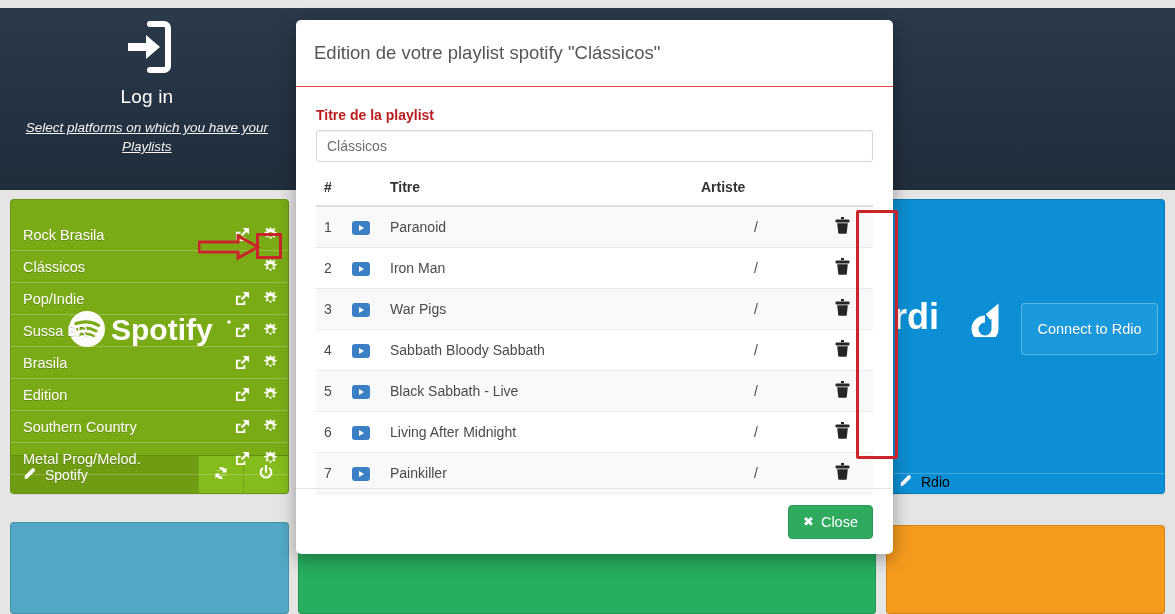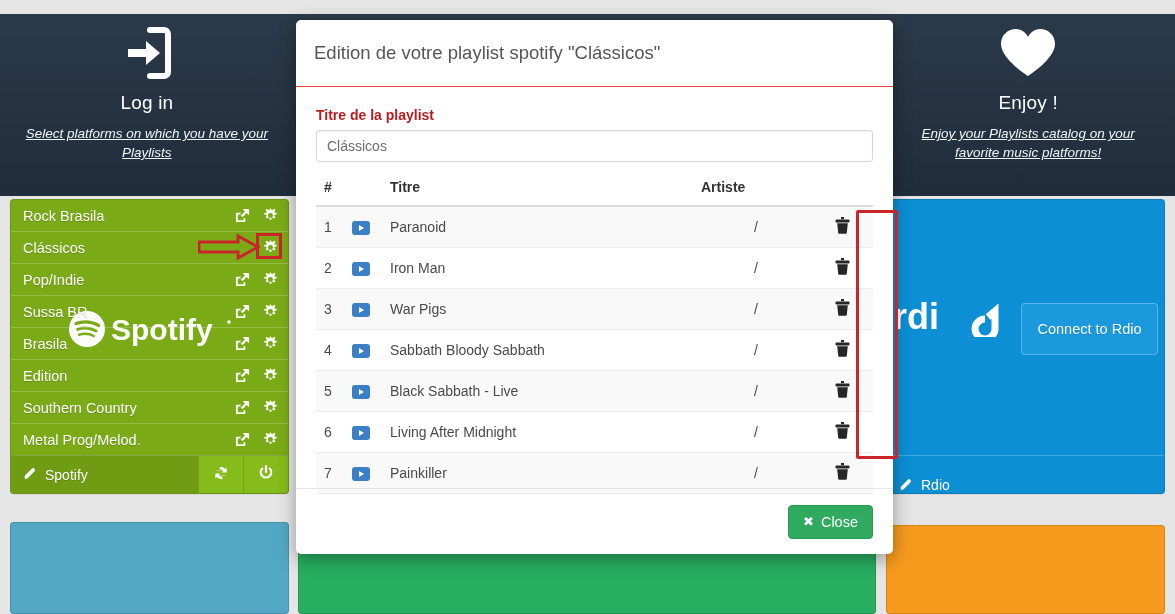--- a/index.html
+++ b/index.html
@@ -8,21 +8,21 @@
     overflow: hidden;
     font-family: "Liberation Sans", sans-serif;
     background: #e5e5e5;
   }
 
   
   #app { position: relative; width: 1175px; height: 614px; background: #e5e5e5; }
 
   
   .hero {
-    position: absolute; top: 14px; left: 0; width: 1175px; height: 182px;
+    position: absolute; top: 8px; left: 0; width: 1175px; height: 182px;
     background: linear-gradient(180deg, #2b3a4a 0%, #243242 55%, #202d3b 100%);
   }
   .hero-cols {
     position: absolute; inset: 0;
     display: flex;
   }
   .hero-col {
     flex: 0 0 25%;
     display: flex; flex-direction: column;
     align-items: center; justify-content: flex-start;
@@ -43,21 +43,21 @@
     border: 1px solid rgba(0,0,0,.13);
     box-shadow: 0 1px 1px rgba(0,0,0,.06);
     overflow: hidden;
   }
 
   
   #spotify-card {
     left: 10px; top: 199px; width: 279px; height: 295px;
     background: #7aab16;
   }
-  .pl-list { position: relative; z-index: 2; }
+  .pl-list { position: relative; z-index: 2; margin-top: 19px; }
   .pl-row {
     height: 32px; display: flex; align-items: center;
     padding: 0 10px 0 12px;
     border-bottom: 1px solid rgba(255,255,255,.22);
     color: #ffffff; font-size: 14.5px; position: relative;
   }
   .pl-row .pl-name { flex: 1 1 auto; white-space: nowrap; text-shadow: 0 1px 0 rgba(0,0,0,.18); }
   .pl-row .pl-acts { display: flex; align-items: center; gap: 13px; }
   .pl-icon { width: 15px; height: 15px; display: inline-block; opacity: .97; }
   .pl-icon svg { display: block; }
@@ -92,24 +92,24 @@
   }
   .rdio-logo { margin-bottom: 18px; }
   .rdio-connect {
     background: #1a9add; border: 1px solid rgba(255,255,255,.28);
     color: #ffffff; font-size: 14.5px; border-radius: 4px;
     padding: 17px 16px; cursor: pointer;
     font-family: "Liberation Sans", sans-serif;
     text-shadow: 0 1px 0 rgba(0,0,0,.16);
   }
   .rdio-footer {
-    position: absolute; left: 0; right: 0; bottom: 0; height: 38px;
+    position: absolute; left: 0; right: 0; bottom: 0; height: 20px;
     background: #0c8fd4; border-top: 1px solid rgba(255,255,255,.22);
-    display: flex; align-items: flex-end; padding-left: 12px;
-    color: #ffffff; font-size: 14px;
+    display: flex; align-items: flex-start; padding-left: 12px;
+    color: #000000; font-size: 14px;
   }
   .rdio-footer .lbl { margin-left: 7px; }
 
   
   #blue-card   { left: 10px;  top: 522px; width: 279px; height: 92px; background: #52a8c4; }
   #green-card  { left: 298px; top: 545px; width: 578px; height: 69px; background: #27ae60; border-top: 3px solid #1f9551; }
   #orange-card { left: 886px; top: 525px; width: 279px; height: 89px; background: #f59a1d; }
 
   
   #modal {
@@ -229,29 +229,20 @@
           <svg width="62" height="62" viewBox="0 0 62 62">
             <rect x="6" y="8" width="50" height="9" fill="#ffffff"></rect>
             <rect x="14" y="17" width="11" height="38" fill="#ffffff"></rect>
             <rect x="37" y="17" width="11" height="38" fill="#ffffff"></rect>
           </svg>
         </span>
         <div class="hero-title"></div>
         <div class="hero-sub"></div>
       </div>
 
-      <div class="hero-col">
-        <span class="hero-icon">
-          <svg width="62" height="62" viewBox="0 0 62 62">
-            <path d="M31 54 C31 54 4 37 4 22 C4 13 11 7 19 7 C25 7 29 11 31 15 C33 11 37 7 43 7 C51 7 58 13 58 22 C58 37 31 54 31 54 Z" fill="#ffffff"></path>
-          </svg>
-        </span>
-        <div class="hero-title">Enjoy !</div>
-        <div class="hero-sub">Enjoy your Playlists catalog on your favorite music platforms!</div>
-      </div>
 
     </div>
   </div>
 
   <div class="card" id="spotify-card">
 
     <div class="spotify-watermark">
       <svg width="168" height="42" viewBox="0 0 168 42">
         <circle cx="21" cy="21" r="18" fill="#ffffff"></circle>
         <path d="M10 15.5 c7.5 -2.4 16 -1.8 22.4 1.9" stroke="#7aab16" stroke-width="3.3" fill="none" stroke-linecap="round"></path>

